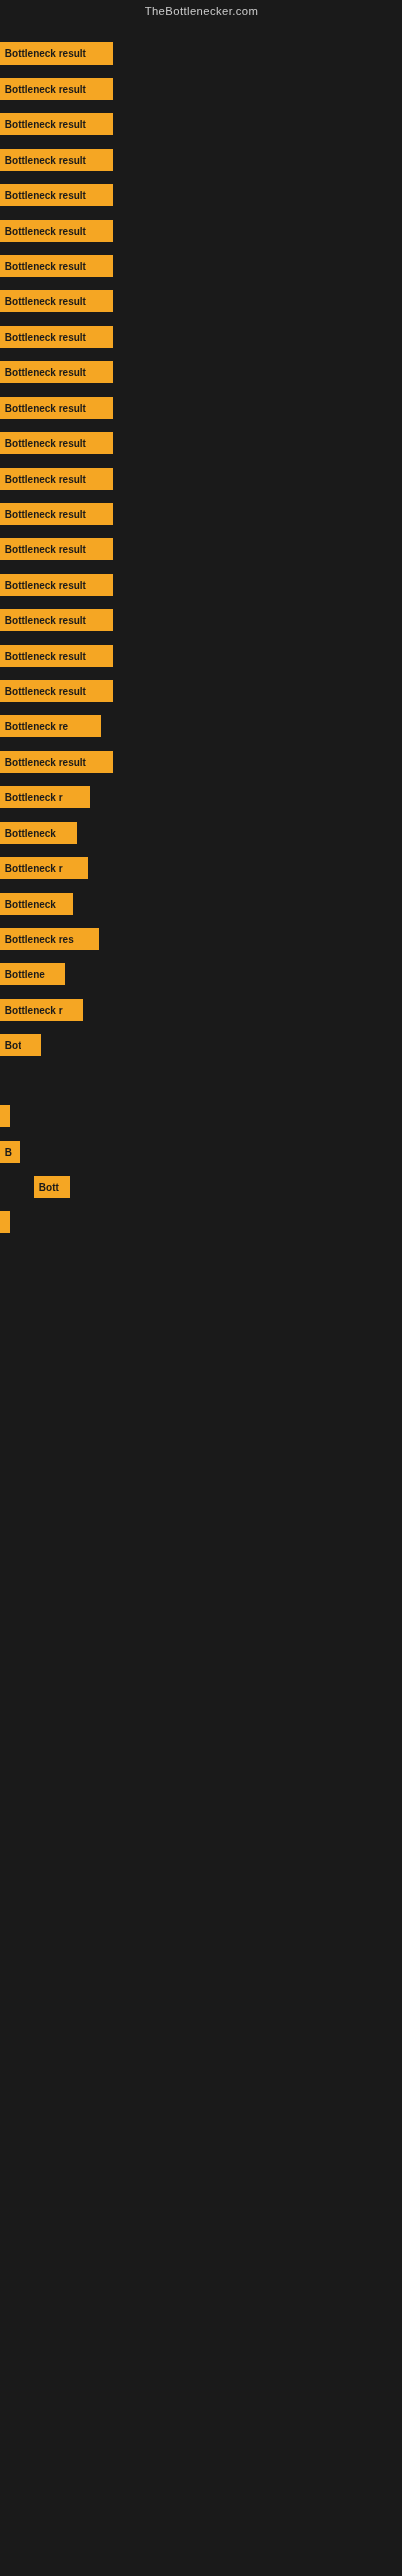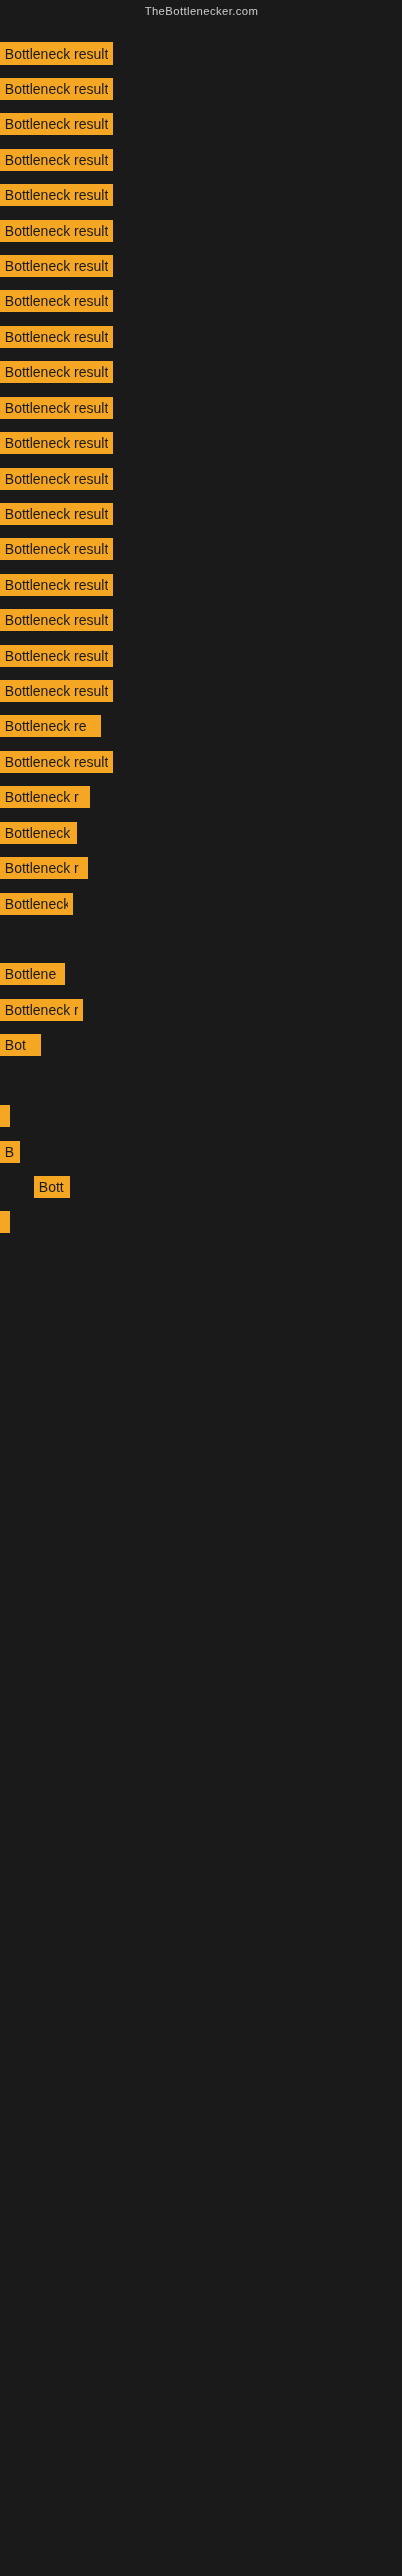--- a/index.html
+++ b/index.html
@@ -31,22 +31,22 @@
       background-color: #f5a623;
       height: 22.5px;
       display: flex;
       align-items: center;
       padding: 0 4.8px;
       position: absolute;
       left: 0;
     }
     .bar-label {
       color: #1a1a1a;
-      font-size: 14px;
-      font-weight: normal;
+      font-size: 10px;
+      font-weight: bold;
       white-space: nowrap;
       overflow: hidden;
     }
   </style>
 </head>
 <body>
 
 <div class="site-title">TheBottlenecker.com</div>
 
 <div style="position: relative; height: 1232px;">
@@ -168,20 +168,25 @@
     <div class="bar-container" style="position: absolute; top: 829px; left: 0px; width: 403px; height: 35px;">
       <div class="bar" style="width: 88px;">
         <span class="bar-label">Bottleneck r</span>
       </div>
     </div>
     <div class="bar-container" style="position: absolute; top: 865px; left: 0px; width: 403px; height: 35px;">
       <div class="bar" style="width: 73px;">
         <span class="bar-label">Bottleneck</span>
       </div>
     </div>
+    <div class="bar-container" style="position: absolute; top: 900px; left: 0px; width: 403px; height: 35px;">
+      <div class="bar" style="width: 99px;">
+        <span class="bar-label">Bottleneck res</span>
+      </div>
+    </div>
     <div class="bar-container" style="position: absolute; top: 935px; left: 0px; width: 394px; height: 35px;">
       <div class="bar" style="width: 65px;">
         <span class="bar-label">Bottlene</span>
       </div>
     </div>
     <div class="bar-container" style="position: absolute; top: 971px; left: 0px; width: 403px; height: 35px;">
       <div class="bar" style="width: 83px;">
         <span class="bar-label">Bottleneck r</span>
       </div>
     </div>

